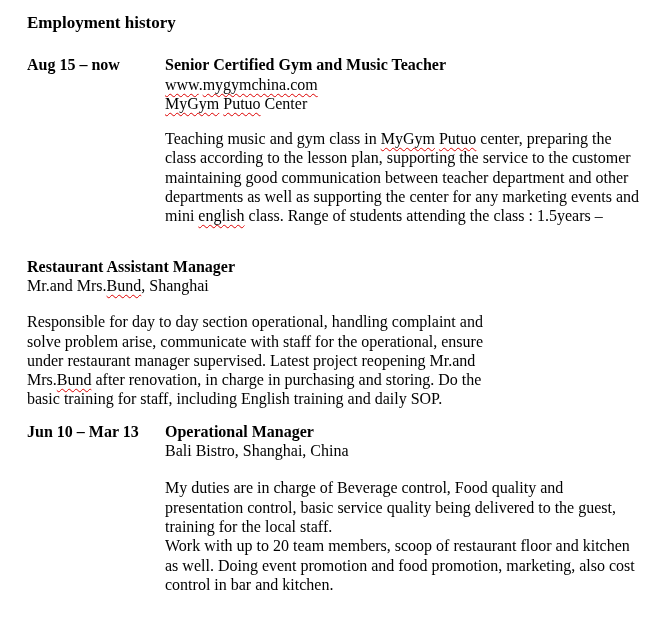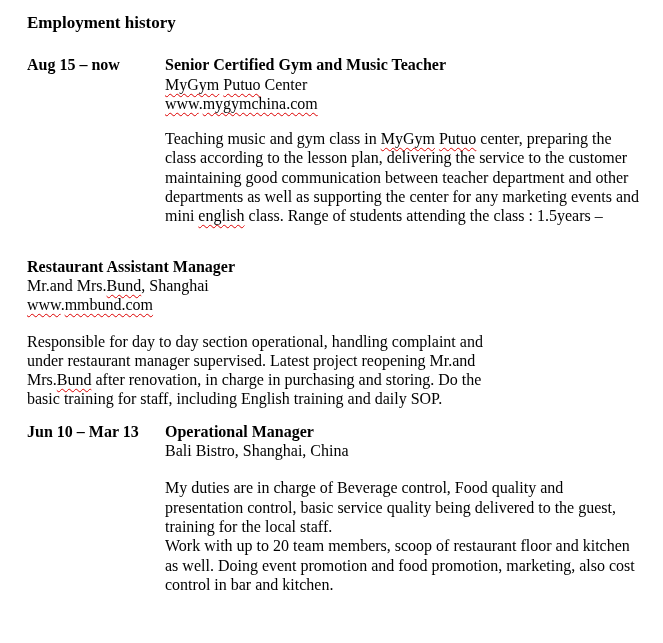--- a/index.html
+++ b/index.html
@@ -50,39 +50,39 @@
 <body>
 
 <div class="page">
 
   <div class="title">Employment history</div>
 
   <section class="entry entry-1">
     <div class="dates">Aug 15 – now</div>
     <div class="details">
       <div class="role">Senior Certified Gym and Music Teacher</div>
+      <div class="line"><span class="sq">www</span><span>.</span><span class="sq">mygymchina.com</span></div>
       <div class="line"><span class="sq">MyGym</span><span> </span><span class="sq">Putuo</span><span> Center</span></div>
-      <div class="line"><span class="sq">www</span><span>.</span><span class="sq">mygymchina.com</span></div>
       <div class="para para-1">
         <div class="line"><span>Teaching music and gym class in </span><span class="sq">MyGym</span><span> </span><span class="sq">Putuo</span><span> center, preparing the</span></div>
-        <div class="line"><span>class according to the lesson plan, delivering the service to the customer</span></div>
+        <div class="line"><span>class according to the lesson plan, supporting the service to the customer</span></div>
         <div class="line"><span>maintaining good communication between teacher department and other</span></div>
         <div class="line"><span>departments as well as supporting the center for any marketing events and</span></div>
         <div class="line"><span>mini </span><span class="sq">english</span><span> class. Range of students attending the class : 1.5years –</span></div>
       </div>
     </div>
   </section>
 
   <section class="entry entry-2">
     <div class="details">
       <div class="role">Restaurant Assistant Manager</div>
       <div class="line"><span>Mr.and Mrs.</span><span class="sq">Bund</span><span>, Shanghai</span></div>
-      <div class="line"><span class="sq">www</span><span>.</span><span class="sq">mmbund.com</span></div>
       <div class="para para-2">
         <div class="line"><span>Responsible for day to day section operational, handling complaint and</span></div>
+        <div class="line"><span>solve problem arise, communicate with staff for the operational, ensure</span></div>
         <div class="line"><span>under restaurant manager supervised. Latest project reopening Mr.and</span></div>
         <div class="line"><span>Mrs.</span><span class="sq">Bund</span><span> after renovation, in charge in purchasing and storing. Do the</span></div>
         <div class="line"><span>basic training for staff, including English training and daily SOP.</span></div>
       </div>
     </div>
   </section>
 
   <section class="entry entry-3">
     <div class="dates">Jun 10 – Mar 13</div>
     <div class="details">

